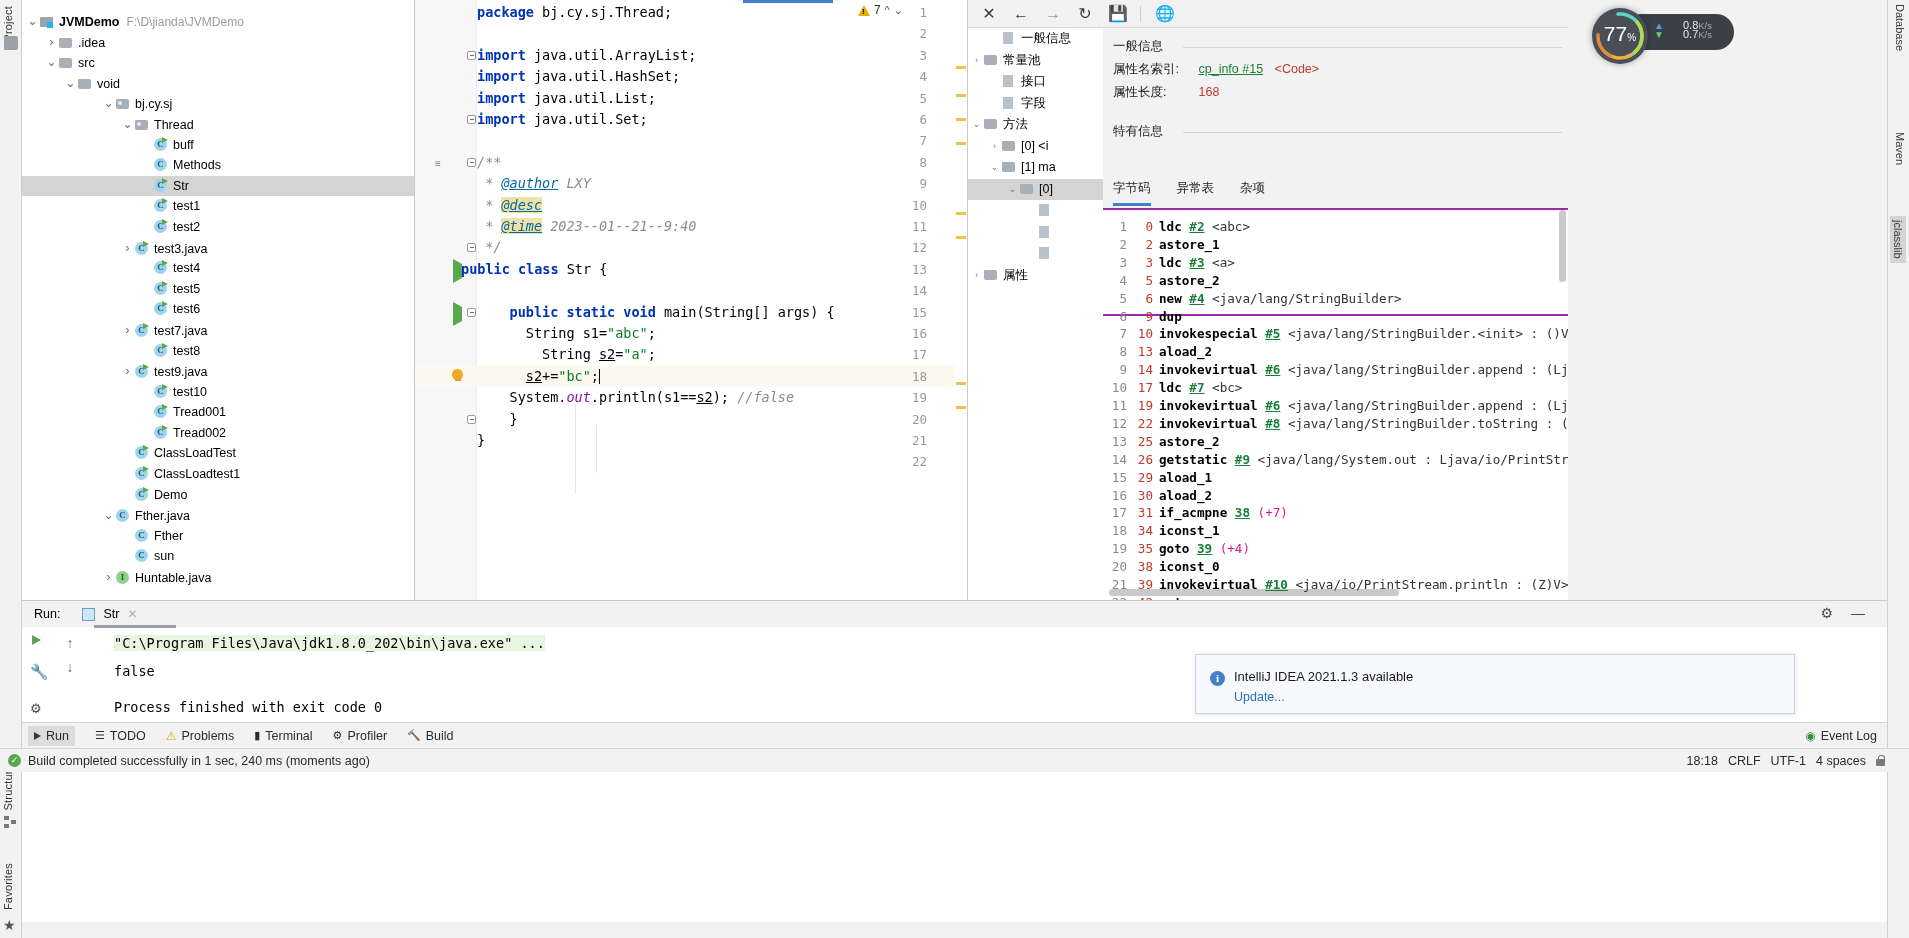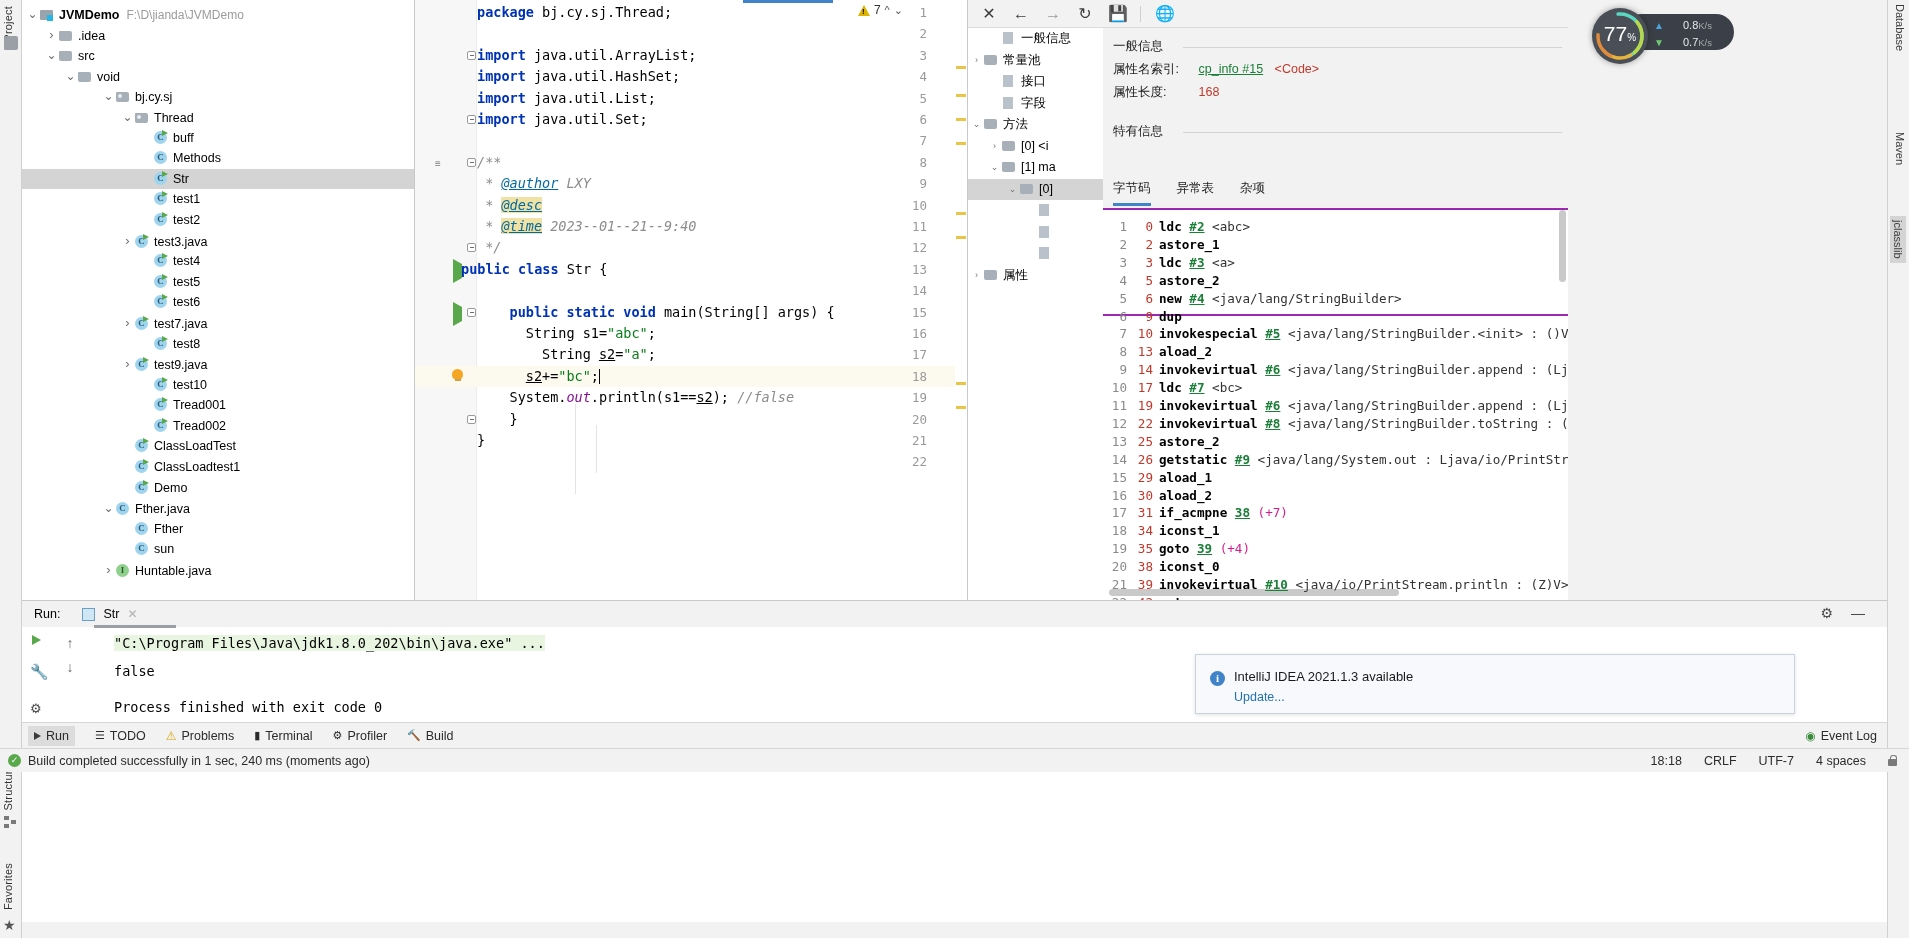--- a/index.html
+++ b/index.html
@@ -17,21 +17,21 @@
   .vtab-fav { bottom:28px; transform:rotate(180deg); }
   .striptile { position:absolute; left:4px; width:14px; height:14px; }
   .folder-ico { background:#9aa0a6; border-radius:1px 2px 2px 1px; }
   .star-ico { position:absolute; left:3px; bottom:6px; color:#555; font-size:14px; line-height:14px; }
   .struct-ico { position:absolute; left:4px; bottom:110px; width:13px; height:12px; }
   .struct-ico i { position:absolute; background:#7a7a7a; display:block; }
 
   
   .project { position:absolute; left:22px; top:0; width:393px; height:600px;
     background:#fff; border-right:1px solid #c9c9c9; overflow:hidden; }
-  .tree { padding-top:4px; font-size:12.5px; }
+  .tree { padding-top:11px; font-size:12.5px; }
   .row { position:relative; height:20.6px; line-height:20.6px; white-space:nowrap;
     padding-left:4px; color:#000; }
   .row.sel { background:#d4d4d4; }
   .arrow { display:inline-block; width:13px; text-align:center; color:#6e6e6e;
     font-size:9px; vertical-align:1px; }
   .arrow.none { color:transparent; }
   .ico { display:inline-block; width:16px; height:14px; vertical-align:-3px;
     position:relative; margin-right:4px; }
   .ico.folder::before { content:""; position:absolute; left:1px; top:2px; width:13px; height:10px;
     background:#a7b0b8; border-radius:1px 2px 2px 2px; }
@@ -187,21 +187,21 @@
   .toolrow .item { display:flex; align-items:center; gap:5px; cursor:default; }
   .toolrow .item.active { background:#dcdcdc; padding:3px 6px; }
   .eventlog { position:absolute; right:10px; display:flex; align-items:center; gap:5px; }
 
   
   .status { position:absolute; left:0; top:748px; width:1909px; height:24px;
     background:#f2f2f2; border-top:1px solid #d6d6d6; display:flex; align-items:center;
     font-size:12.5px; color:#2b2b2b; padding-left:8px; }
   .st-ok { width:13px; height:13px; border-radius:50%; background:#59a84b; color:#fff;
     font-size:9px; text-align:center; line-height:13px; margin-right:7px; }
-  .st-right { position:absolute; right:12px; display:flex; align-items:center; gap:22px;margin-left:27px; }
+  .st-right { position:absolute; right:24px; display:flex; align-items:center; gap:10px;margin-left:27px; }
   .lock { display:inline-block; width:9px; height:11px; position:relative; }
   .lock::before { content:""; position:absolute; left:0; top:4px; width:9px; height:7px;
     background:#7a7a7a; border-radius:1px; }
   .lock::after { content:""; position:absolute; left:2px; top:0; width:5px; height:5px;
     border:1.5px solid #7a7a7a; border-bottom:none; border-radius:3px 3px 0 0; }
 </style>
 </head>
 <body>
 
 <div class="app">
@@ -399,21 +399,21 @@
         <circle cx="28" cy="28" r="22" fill="none" stroke="#e08a3c" stroke-width="3.5" stroke-dasharray="26 200" stroke-linecap="round" transform="rotate(115 28 28)"></circle>
       </svg>
       <div class="cpu-pct">
         <span>77</span><small>%</small>
       </div>
     </div>
     <div class="cpu-rate" style="left:62px; top:11px;">
       <span class="arr-up">▲</span>
       <span style="margin-left:16px;">0.8</span><span class="u">K/s</span>
     </div>
-    <div class="cpu-rate" style="left:62px; top:28px;">
+    <div class="cpu-rate" style="left:62px; top:20px;">
       <span class="arr-dn">▼</span>
       <span style="margin-left:16px;">0.7</span><span class="u">K/s</span>
     </div>
   </div>
 
   <div class="right-strip">
     <span class="rtab" style="top:4px;">Database</span>
     <span class="rtab" style="top:132px;">Maven</span>
     <span class="rtab sel" style="top:216px;">jclasslib</span>
   </div>
@@ -480,19 +480,19 @@
       <span>Event Log</span>
     </span>
   </div>
 
   <div class="status">
     <span class="st-ok">✓</span>
     <span>Build completed successfully in 1 sec, 240 ms (moments ago)</span>
     <span class="st-right">
       <span>18:18</span>
       <span>CRLF</span>
-      <span>UTF-7</span>
+      <span>UTF-1</span>
       <span>4 spaces</span>
       <span class="lock"></span>
     </span>
   </div>
 
 </div>
 
 </body></html>

